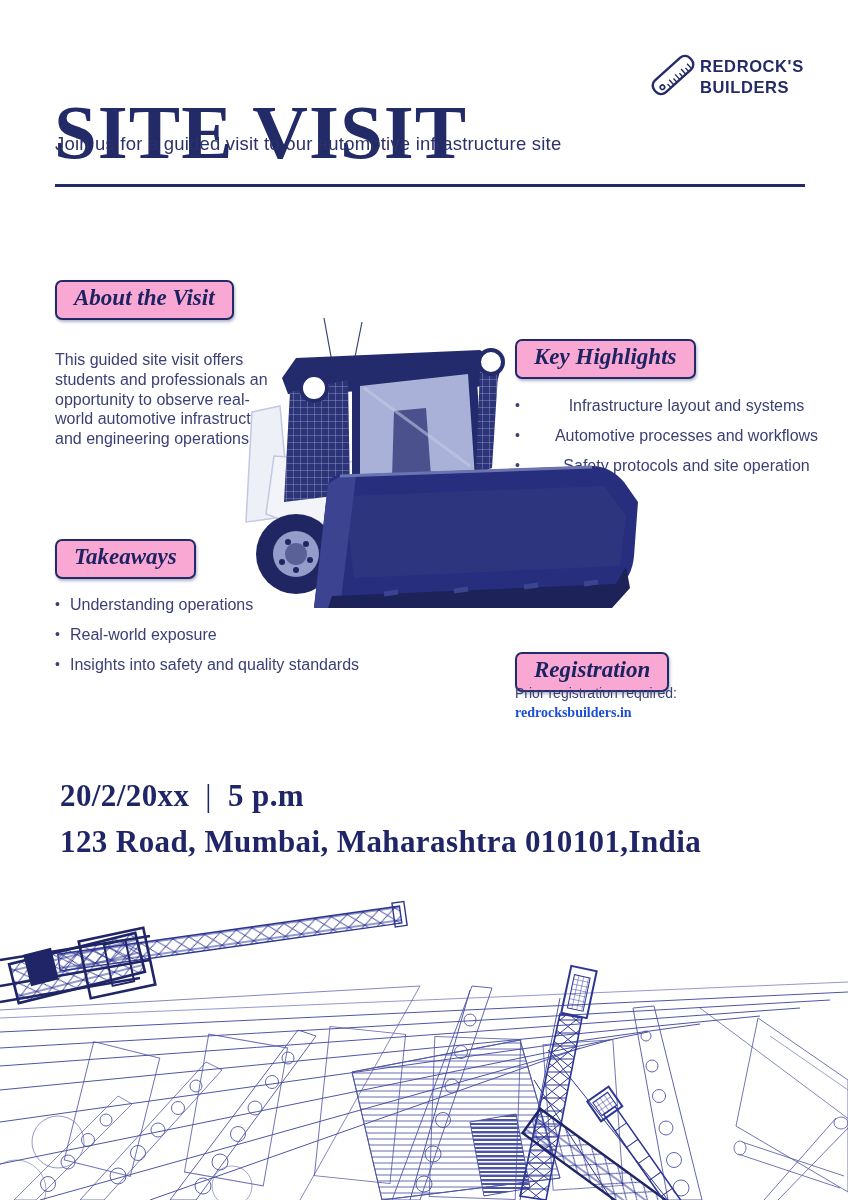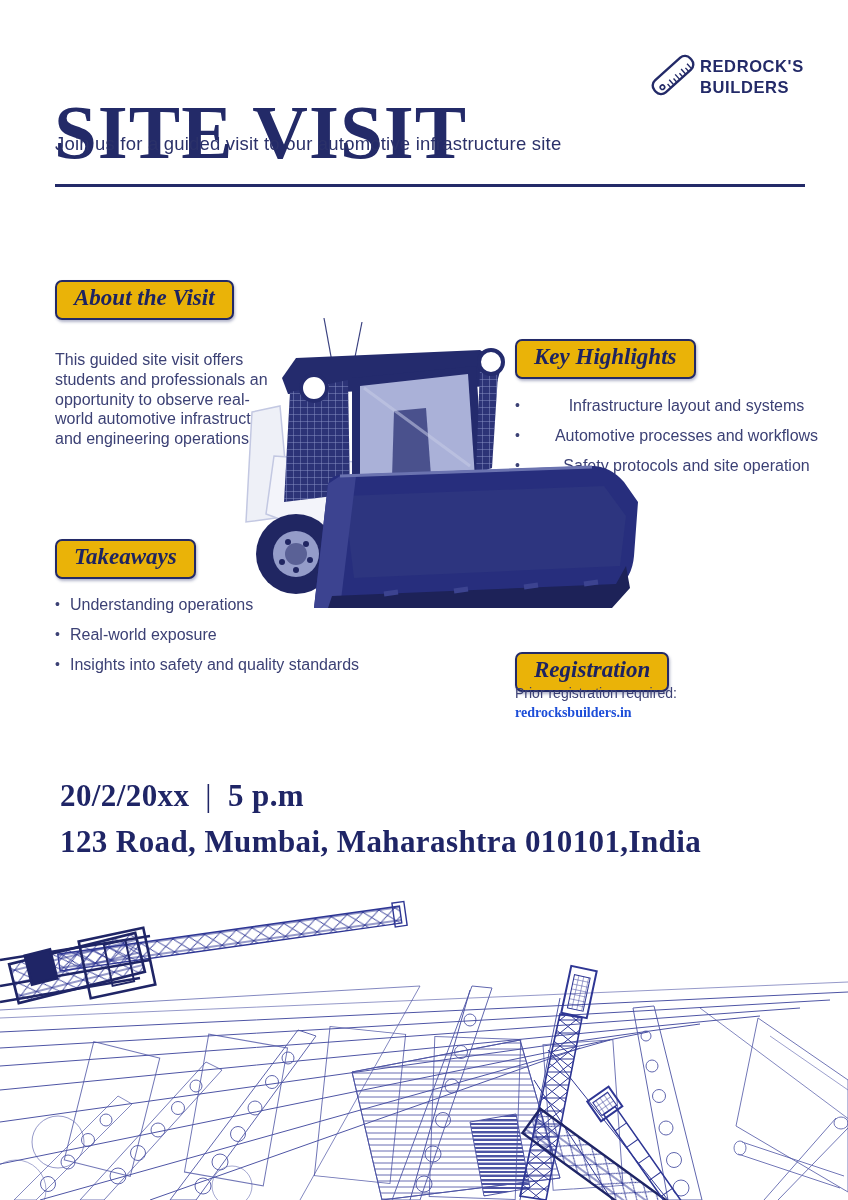--- a/index.html
+++ b/index.html
@@ -18,21 +18,21 @@
   .subtitle{
     left:55px;top:133px;font-size:18.5px;color:#2b3169;letter-spacing:.2px;
   }
   .logo{left:646px;top:48px;width:170px;display:flex;align-items:center;}
   .logo-text{
     color:#232a68;font-size:16.5px;font-weight:600;letter-spacing:.6px;line-height:1.25;
   }
   .divider{left:55px;top:184px;width:750px;height:3px;background:#232a68;}
   
   .badge{
-    display:inline-block;background:#eab308;border:2px solid #232a68;border-radius:7px;
+    display:inline-block;background:#f9a8d4;border:2px solid #232a68;border-radius:7px;
     padding:3px 17px 7px;font-family:"Liberation Serif",serif;font-style:italic;
     font-weight:700;font-size:23px;color:#1d2361;
     box-shadow:1px 2px 3px rgba(35,42,104,.35);white-space:nowrap;
   }
   .badge-about{left:55px;top:280px;}
   .badge-highlights{left:515px;top:339px;}
   .badge-takeaways{left:55px;top:539px;}
   .badge-registration{left:515px;top:652px;}
   
   .about-text{

